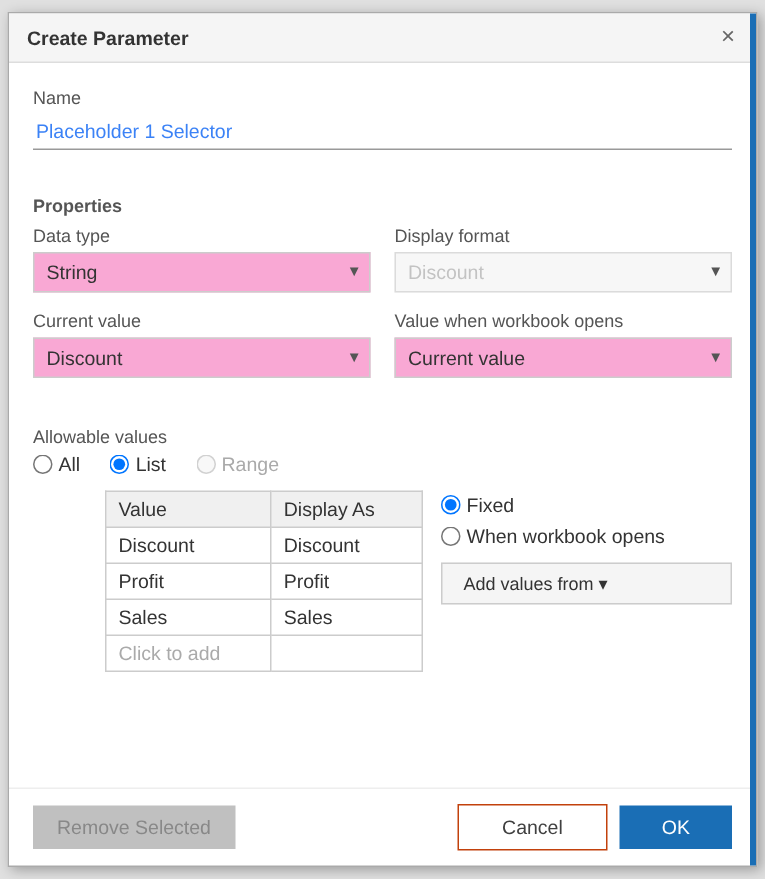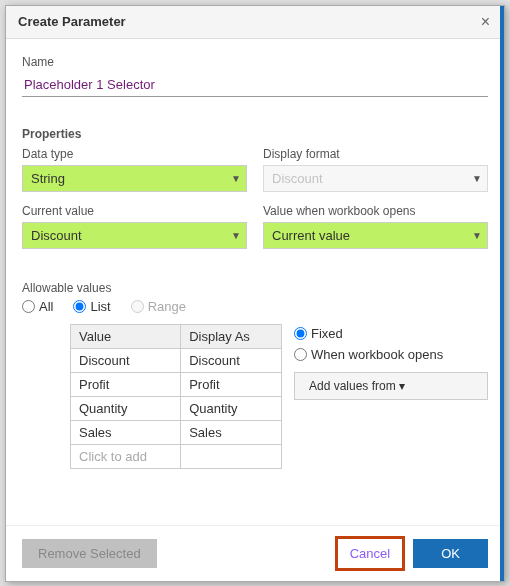--- a/index.html
+++ b/index.html
@@ -58,21 +58,21 @@
     .field-label:first-child {
       margin-top: 0;
     }
     .text-input {
       width: 100%;
       border: none;
       border-bottom: 1px solid #999;
       padding: 4px 2px;
       font-size: 13px;
       outline: none;
-      color: #701a75;
+      color: #3b82f6;
     }
     .section-title {
       font-size: 12px;
       font-weight: bold;
       color: #555;
       margin-top: 30px;
       margin-bottom: 6px;
     }
     .row-two-col {
       display: flex;
@@ -85,21 +85,21 @@
       position: relative;
       display: flex;
       align-items: center;
     }
     .select-input {
       width: 100%;
       border: 1px solid #ccc;
       padding: 5px 24px 5px 8px;
       font-size: 13px;
       appearance: none;
-      background: #bef264;
+      background: #f9a8d4;
       cursor: pointer;
       color: #333;
       outline: none;
     }
     .select-input:disabled {
       background: #f5f5f5;
       color: #aaa;
     }
     .select-arrow {
       position: absolute;
@@ -202,25 +202,25 @@
       background: #c0c0c0;
       color: #888;
       border: none;
       padding: 7px 16px;
       font-size: 13px;
       cursor: not-allowed;
       margin-right: auto;
     }
     .cancel-btn {
       background: #fff;
-      border: 3px solid #c2410c;
-      padding: 7px 12px;
-      font-size: 13px;
-      cursor: pointer;
-      color: #8b5cf6;
+      border: 1px solid #c2410c;
+      padding: 7px 29px;
+      font-size: 13px;
+      cursor: pointer;
+      color: #404040;
     }
     .ok-btn {
       background: #1a6eb5;
       color: #fff;
       border: none;
       padding: 7px 28px;
       font-size: 13px;
       cursor: pointer;
     }
     .blue-accent {
@@ -322,24 +322,20 @@
             <tbody>
               <tr>
                 <td>Discount</td>
                 <td>Discount</td>
               </tr>
               <tr>
                 <td>Profit</td>
                 <td>Profit</td>
               </tr>
               <tr>
-                <td>Quantity</td>
-                <td>Quantity</td>
-              </tr>
-              <tr>
                 <td>Sales</td>
                 <td>Sales</td>
               </tr>
               <tr class="click-to-add">
                 <td>Click to add</td>
                 <td></td>
               </tr>
             </tbody>
           </table>
         </div>

